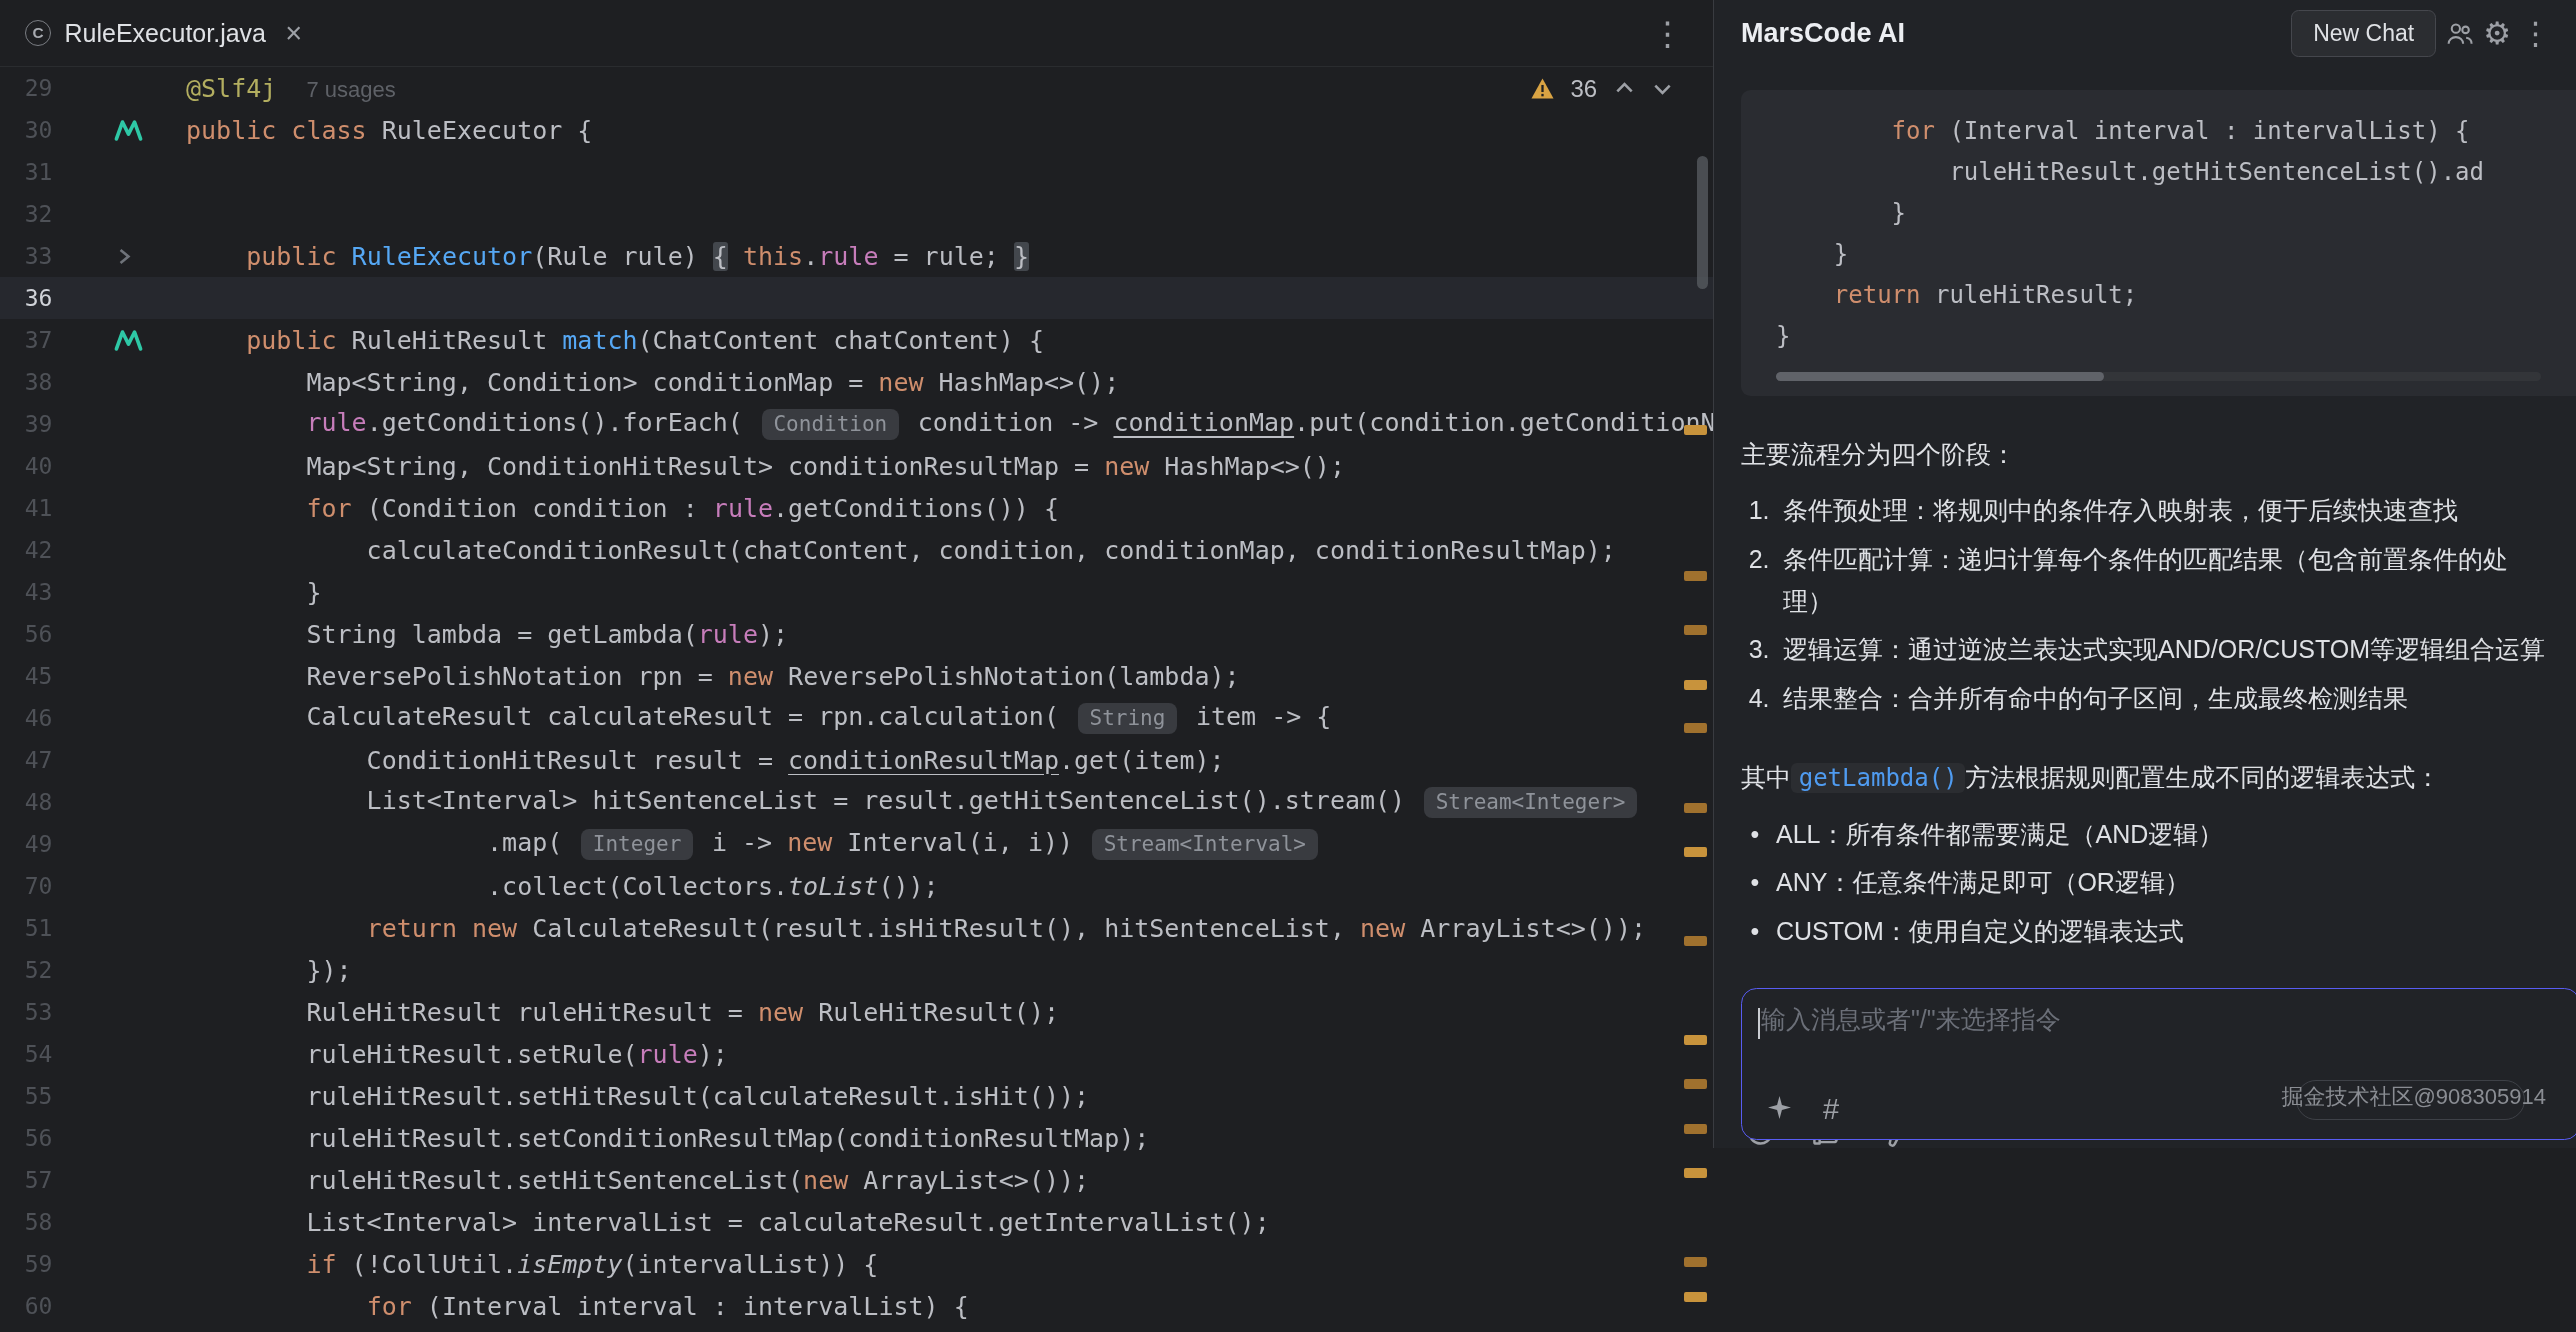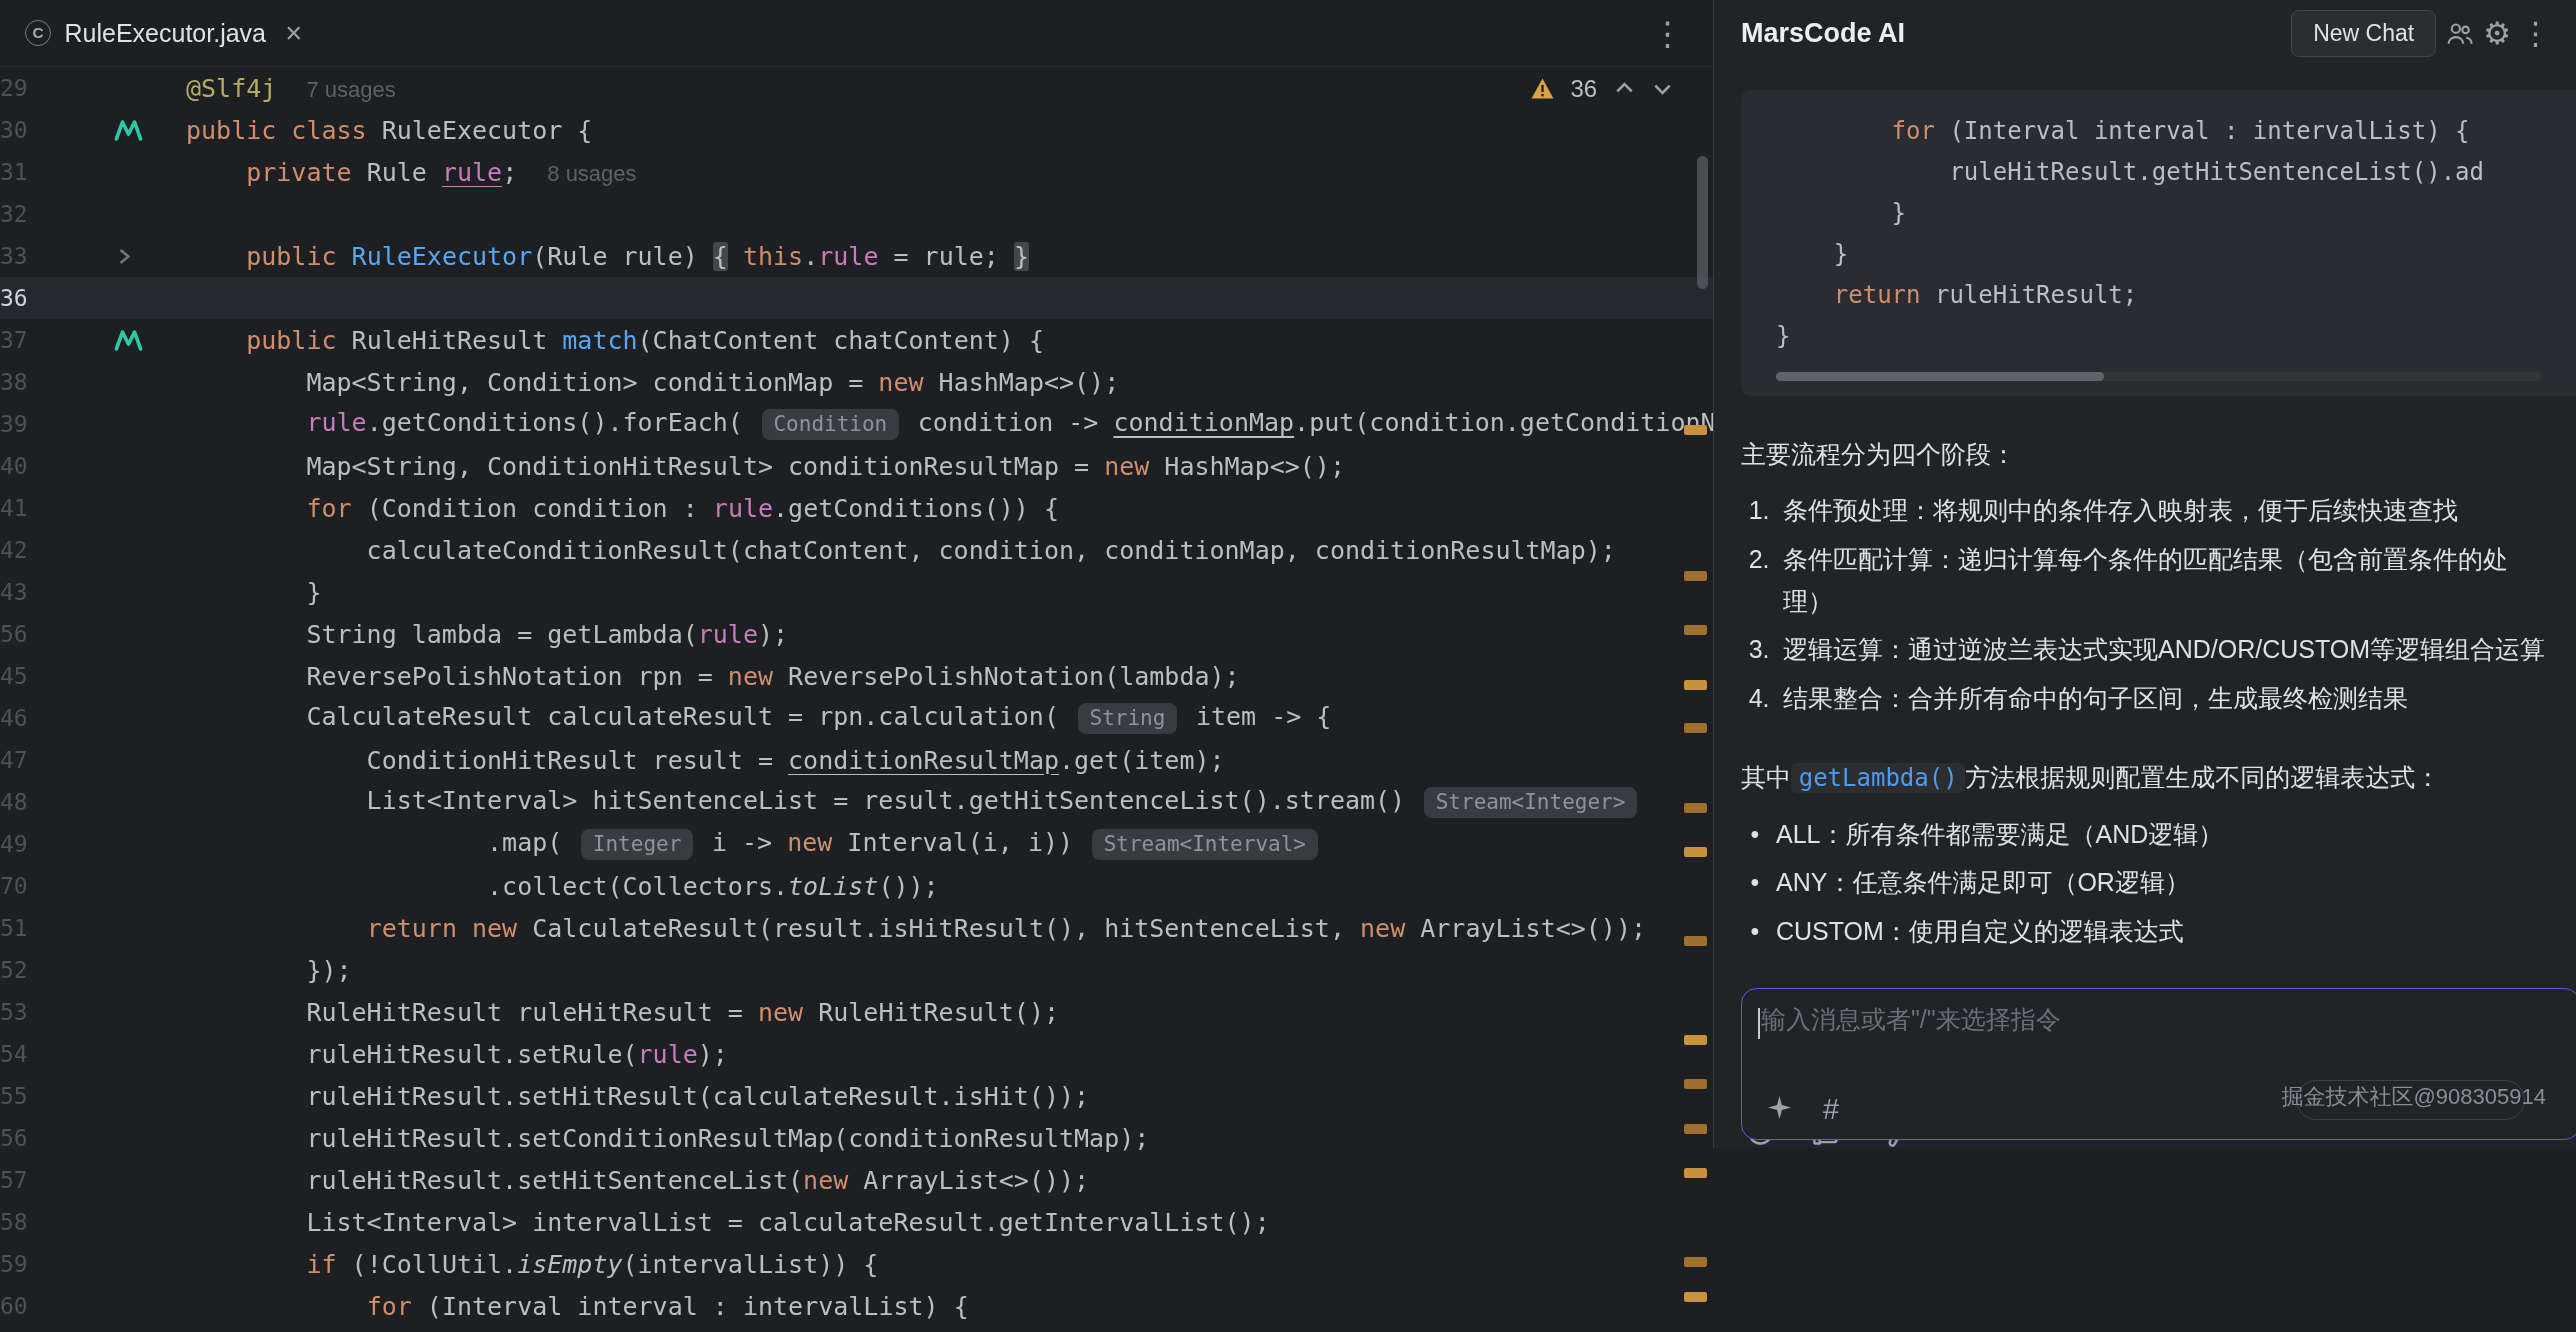--- a/index.html
+++ b/index.html
@@ -15,21 +15,21 @@
   .tabbar { height:67px; display:flex; align-items:center; border-bottom:1px solid #2a2c2f; position:relative; }
   .tab { display:flex; align-items:center; gap:13.5px; padding:0 25px; height:100%; cursor:pointer; }
   .file-icon { width:26px; height:26px; border-radius:50%; border:1.9px solid #7a7d83; display:flex; align-items:center; justify-content:center; font-size:15.4px; color:#a7aab0; font-weight:bold; }
   .tab-title { font-size:25px; color:#dfe1e5; }
   .tab-close { font-size:29px; color:#9da0a6; margin-left:5.8px; }
   .tab-more { position:absolute; right:29px; top:13.5px; font-size:33px; color:#9da0a6; cursor:pointer; }
 
   .code-area { position:absolute; top:67px; left:0; right:0; bottom:0; overflow:hidden; }
   .code-line { height:42px; display:flex; align-items:center; font-family:"DejaVu Sans Mono", monospace; font-size:25px; }
   .code-line.current { background:#26282e; }
-  .gutter-num { width:77px; flex:none; text-align:left; color:#4e5157; font-size:23px; font-family:"DejaVu Sans Mono", monospace; }
+  .gutter-num { width:77px; flex:none; text-align:center; color:#4e5157; font-size:23px; font-family:"DejaVu Sans Mono", monospace; }
   .code-line.current .gutter-num { color:#d0d3d9; }
   .gutter-slot { width:109px; flex:none; padding-left:37px; display:flex; align-items:center; }
   .code-text { white-space:pre; flex:1; overflow:hidden; }
 
   .tok-k { color:#cf8e6d; }
   .tok-p { color:#bcbec4; }
   .tok-a { color:#b3ae60; }
   .tok-f { color:#c77dbb; }
   .tok-fu { color:#c77dbb; text-decoration:underline; text-underline-offset:4.8px; }
   .tok-m { color:#56a8f5; }
@@ -129,21 +129,20 @@
             <span class="gutter-slot">
               <svg width="29" height="25" viewBox="0 0 24 20">
                 <path d="M2 17 L7 3 L12 13 L17 3 L22 17" fill="none" stroke="#2ec8a6" stroke-width="3" stroke-linecap="round" stroke-linejoin="round"></path>
               </svg>
             </span>
             <span class="code-text"><span class="tok-k">public class </span><span class="tok-p">RuleExecutor {</span></span>
           </div>
           <div class="code-line">
             <span class="gutter-num">31</span>
             <span class="gutter-slot"></span>
-            <span class="code-text"><span class="tok-p">    </span><span class="tok-k">private </span><span class="tok-p">Rule </span><span class="tok-fu">rule</span><span class="tok-p">;  </span><span class="tok-h">8 usages</span></span>
           </div>
           <div class="code-line">
             <span class="gutter-num">32</span>
             <span class="gutter-slot"></span>
             <span class="code-text"></span>
           </div>
           <div class="code-line">
             <span class="gutter-num">33</span>
             <span class="gutter-slot">
               <svg width="21" height="21" viewBox="0 0 16 16">

